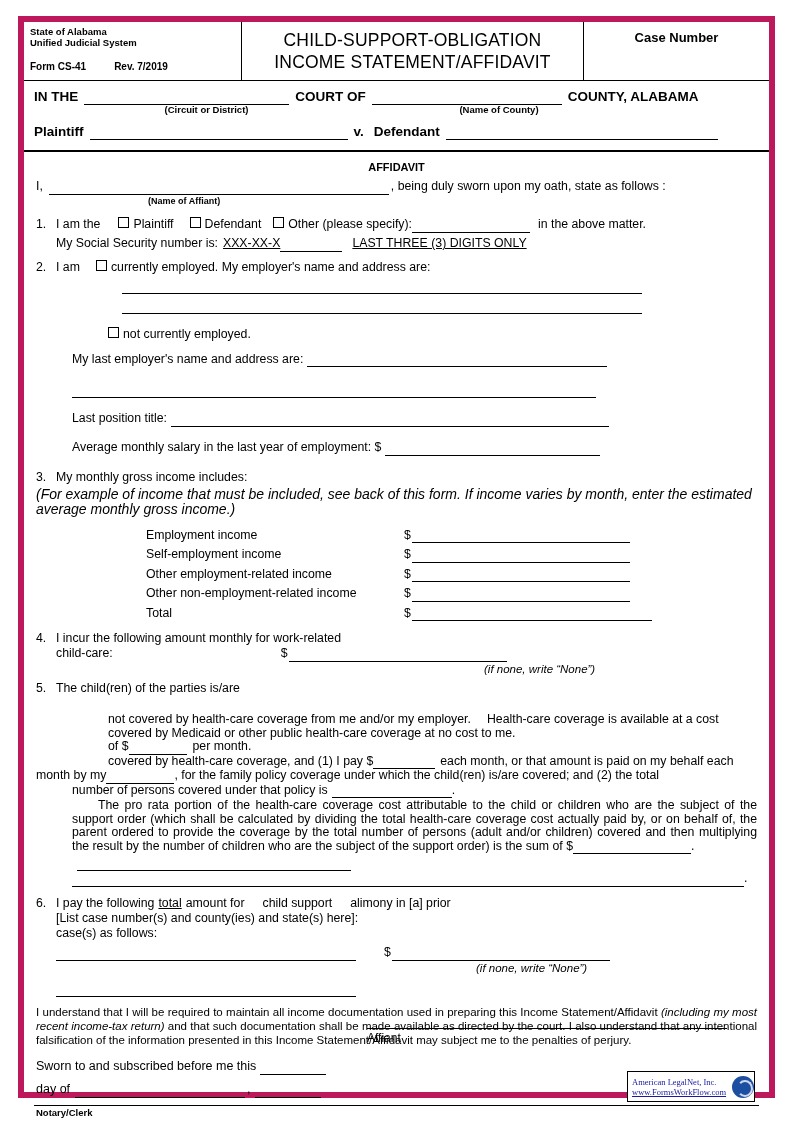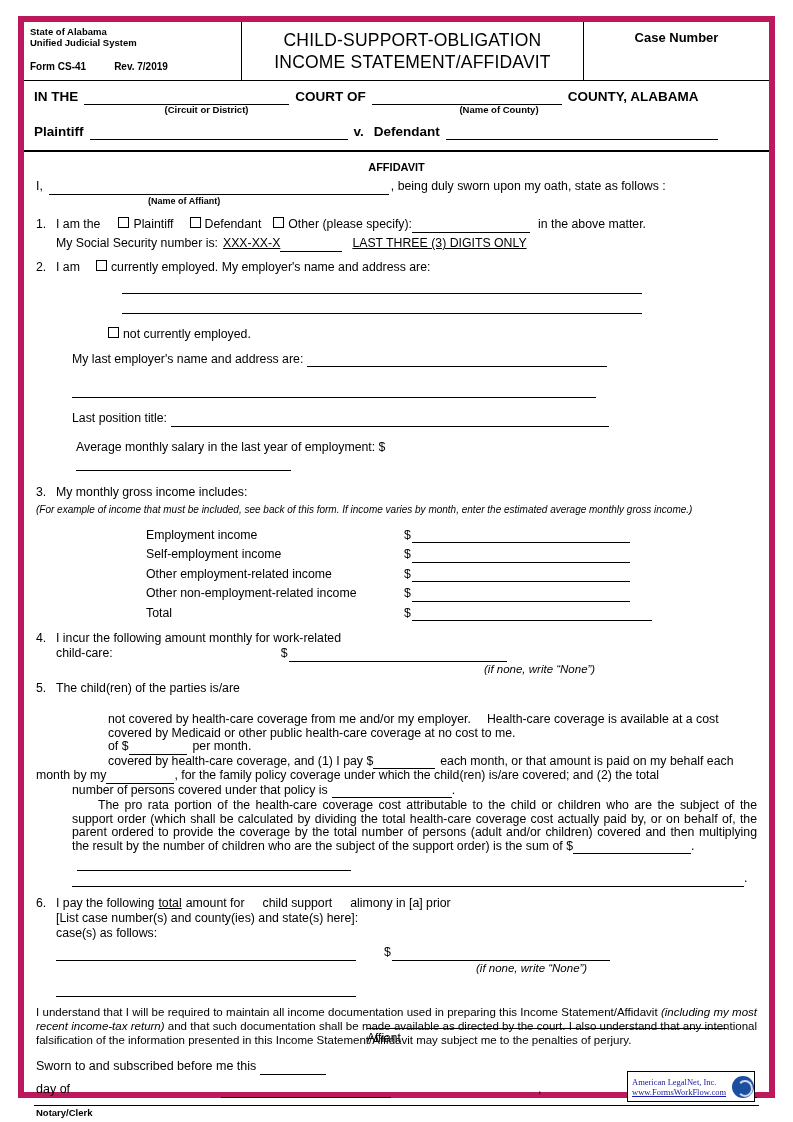--- a/index.html
+++ b/index.html
@@ -127,21 +127,21 @@
     margin: 0 4px 0 0;
     position: relative;
     top: 0px;
   }
   .indent1 { margin-left: 20px; }
   .indent2 { margin-left: 36px; }
   .indent3 { margin-left: 60px; padding-left: 12px; }
   .indent4 { margin-left: 86px; }
 
   .smallnote {
-    font-size: 10px;
+    font-size: 14px;
     font-style: italic;
     margin: 2px 0 4px 0;
   }
   .inc-row {
     display: flex;
     align-items: center;
     margin-bottom: 3.5px;
   }
   .inc-label { width: 258px; flex: none; }
   .dollar { margin-right: 1px; }
@@ -330,21 +330,21 @@
       </div>
       <div class="indent2" style="margin-top:16px;">
         <div class="ln" style="width:524px; height:14px;">&nbsp;</div>
       </div>
 
       <div class="row indent2" style="margin-top:13px;">
         <span>Last position title:</span>
         <span class="ln" style="width:438px; margin-left:4px;">&nbsp;</span>
       </div>
 
-      <div class="row indent2" style="margin-top:13px;flex-direction:column;">
+      <div class="row indent2" style="margin-top:13px;">
         <span>Average monthly salary in the last year of employment: $</span>
         <span class="ln" style="width:215px; margin-left:4px;">&nbsp;</span>
       </div>
 
       <div class="row" style="margin-top:14px;">
         <span class="num">3.</span>
         <span>My monthly gross income includes:</span>
       </div>
       <div class="smallnote">(For example of income that must be included, see back of this form. If income varies by month, enter the estimated average monthly gross income.)</div>
 
@@ -475,21 +475,21 @@
       <div class="affiant-wrap">
         <div class="affiant-line"></div>
         <div>Affiant</div>
       </div>
 
       <div class="sworn">
         <div class="row">
           <span>Sworn to and subscribed before me this</span>
           <span class="ln" style="width:66px; margin-left:4px;">&nbsp;</span>
         </div>
-        <div class="row" style="margin-top:7px;justify-content:space-between;">
+        <div class="row" style="margin-top:7px;">
           <span>day of</span>
           <span class="ln" style="width:170px; margin:0 2px 0 5px;">&nbsp;</span>
           <span>,</span>
           <span class="ln" style="width:66px; margin-left:4px;">&nbsp;</span>
         </div>
         <div style="margin-top:10px;">
           <span class="ln" style="width:290px;">&nbsp;</span>
         </div>
       </div>
 

